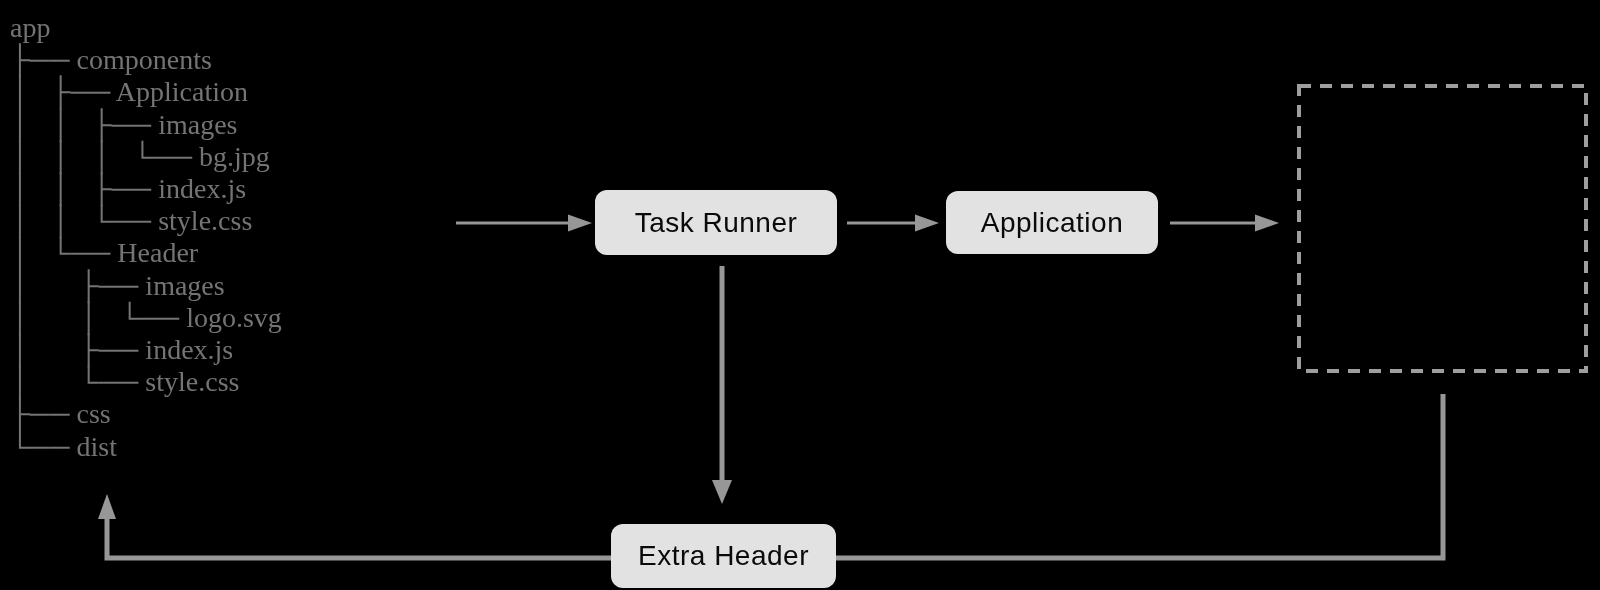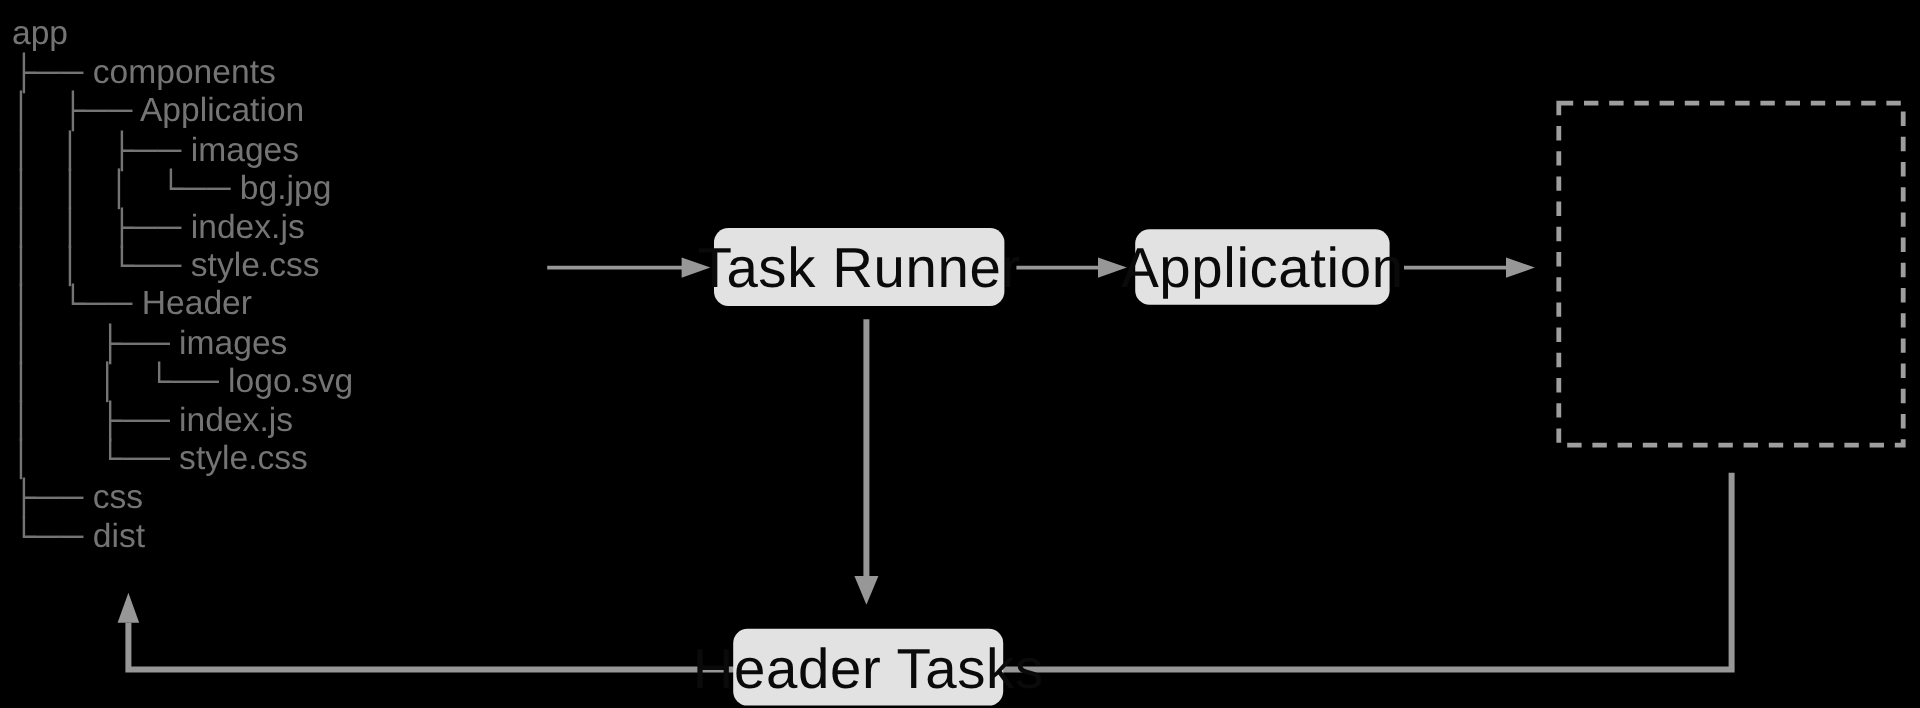--- a/index.html
+++ b/index.html
@@ -17,21 +17,21 @@
     width:1600px;
     height:590px;
     background:var(--background);
     overflow:hidden;
     font-family:"Liberation Sans",sans-serif;
   }
   .file-tree{
     position:absolute;
     left:10px;
     top:12px;
-    font-family:Liberation Sans, sans-serif;
+    font-family:Liberation Serif, serif;
     font-size:28px;
     line-height:32.2px;
     color:var(--tree-text);
     white-space:pre;
     z-index:2;
   }
   .diagram-canvas{
     position:absolute;
     left:0;top:0;
     width:1600px;height:590px;
@@ -50,21 +50,21 @@
     fill:none;
   }
   .flow-node{
     position:absolute;
     background:var(--node-fill);
     color:var(--node-text);
     border-radius:12px;
     display:flex;
     align-items:center;
     justify-content:center;
-    font-size:47px;
+    font-size:28px;
     letter-spacing:0.5px;
     z-index:3;
     white-space:nowrap;
   }
   .node-task-runner{left:595px;top:190px;width:242px;height:65px;}
   .node-transpilers{left:946px;top:191px;width:212px;height:63px;}
   .node-extra-tasks{left:611px;top:524px;width:225px;height:64px;}
 </style>
 </head>
 <body>
@@ -118,16 +118,16 @@
 
   <div class="flow-node node-task-runner">
     <span>Task Runner</span>
   </div>
 
   <div class="flow-node node-transpilers">
     <span>Application</span>
   </div>
 
   <div class="flow-node node-extra-tasks">
-    <span>Header Tasks</span>
+    <span>Extra Header</span>
   </div>
 
 </div>
 
 </body></html>

